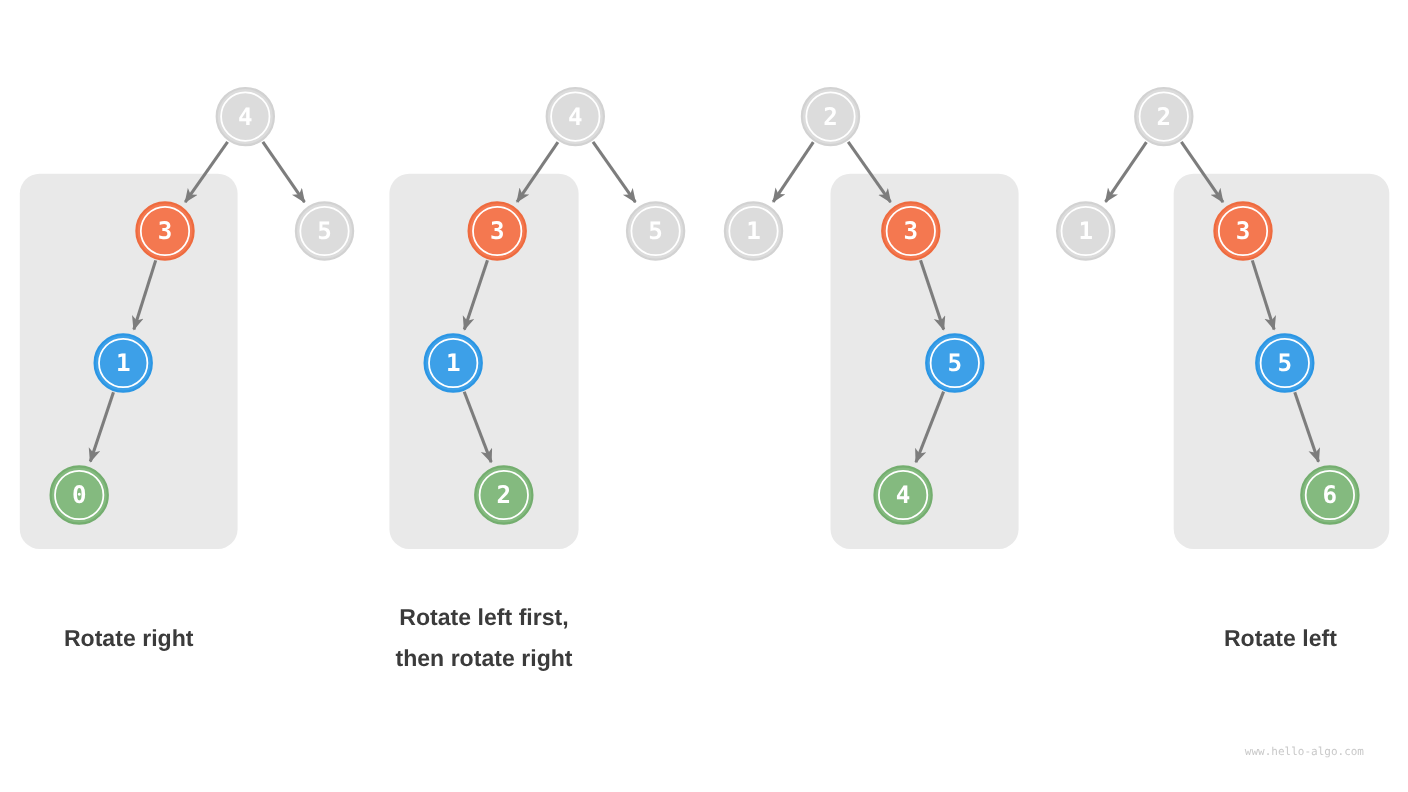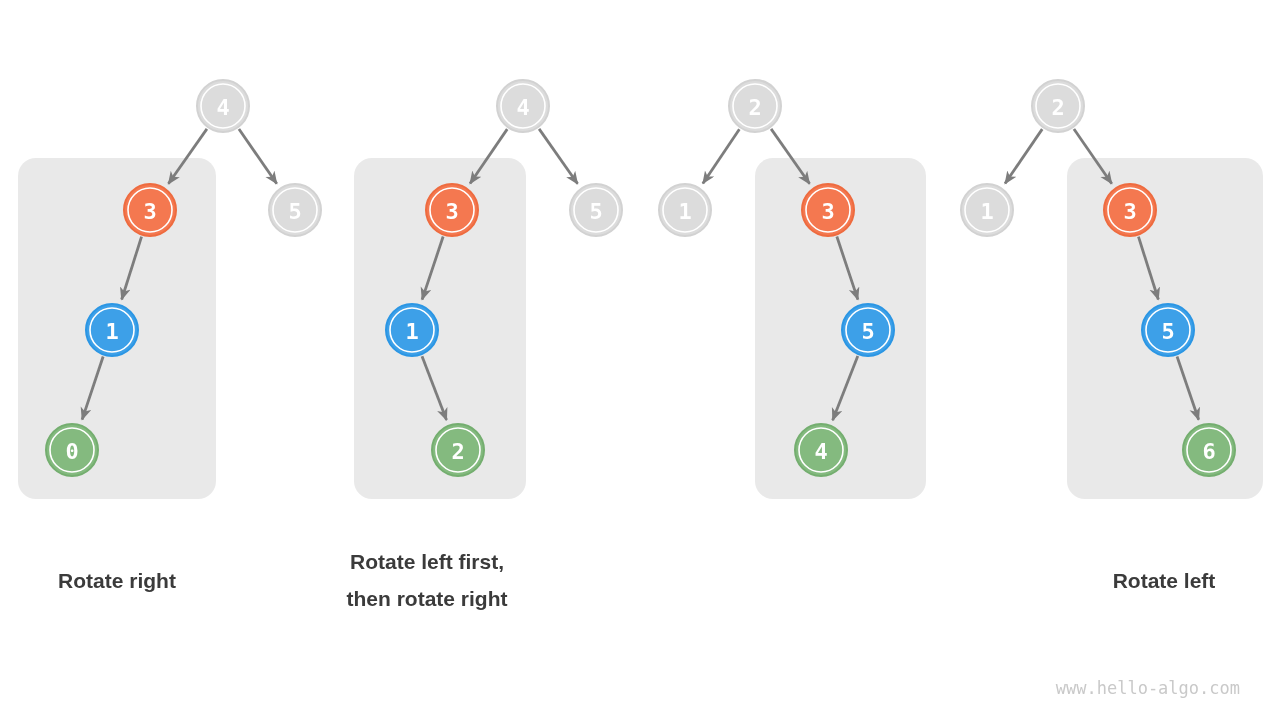--- a/index.html
+++ b/index.html
@@ -35,21 +35,21 @@
     font-size: 21px;
     line-height: 37px;
     color: #3b3b3b;
     letter-spacing: 0px;
   }
   .watermark {
     position: absolute;
     right: 40px;
     top: 678px;
     font-family: "DejaVu Sans Mono", monospace;
-    font-size: 17px;
+    font-size: 10px;
     color: #c9c9c9;
   }
   .node-label {
     font-family: "DejaVu Sans Mono", monospace;
     font-weight: bold;
     font-size: 22px;
     fill: #ffffff;
   }
 </style>
 </head>
@@ -189,18 +189,18 @@
           <g>
             <circle cx="1209" cy="450" r="26" fill="#84ba7f" stroke="#74ae6f" stroke-width="2"></circle>
             <circle cx="1209" cy="450" r="22" fill="none" stroke="#ffffff" stroke-width="1.6"></circle>
             <text x="1209" y="450" text-anchor="middle" dominant-baseline="central" dy="1" class="node-label" fill="#ffffff">6</text>
           </g>
         </g>
       </g>
   </svg>
 
   <div class="caption" style="left:117px">Rotate right</div>
-  <div class="caption" style="left:427px">Rotate left first,
+  <div class="caption" style="left:440px">Rotate left first,
 then rotate right</div>
   <div class="caption" style="left:1164px">Rotate left</div>
 
   <div class="watermark">www.hello-algo.com</div>
 </div>
 
 </body></html>

